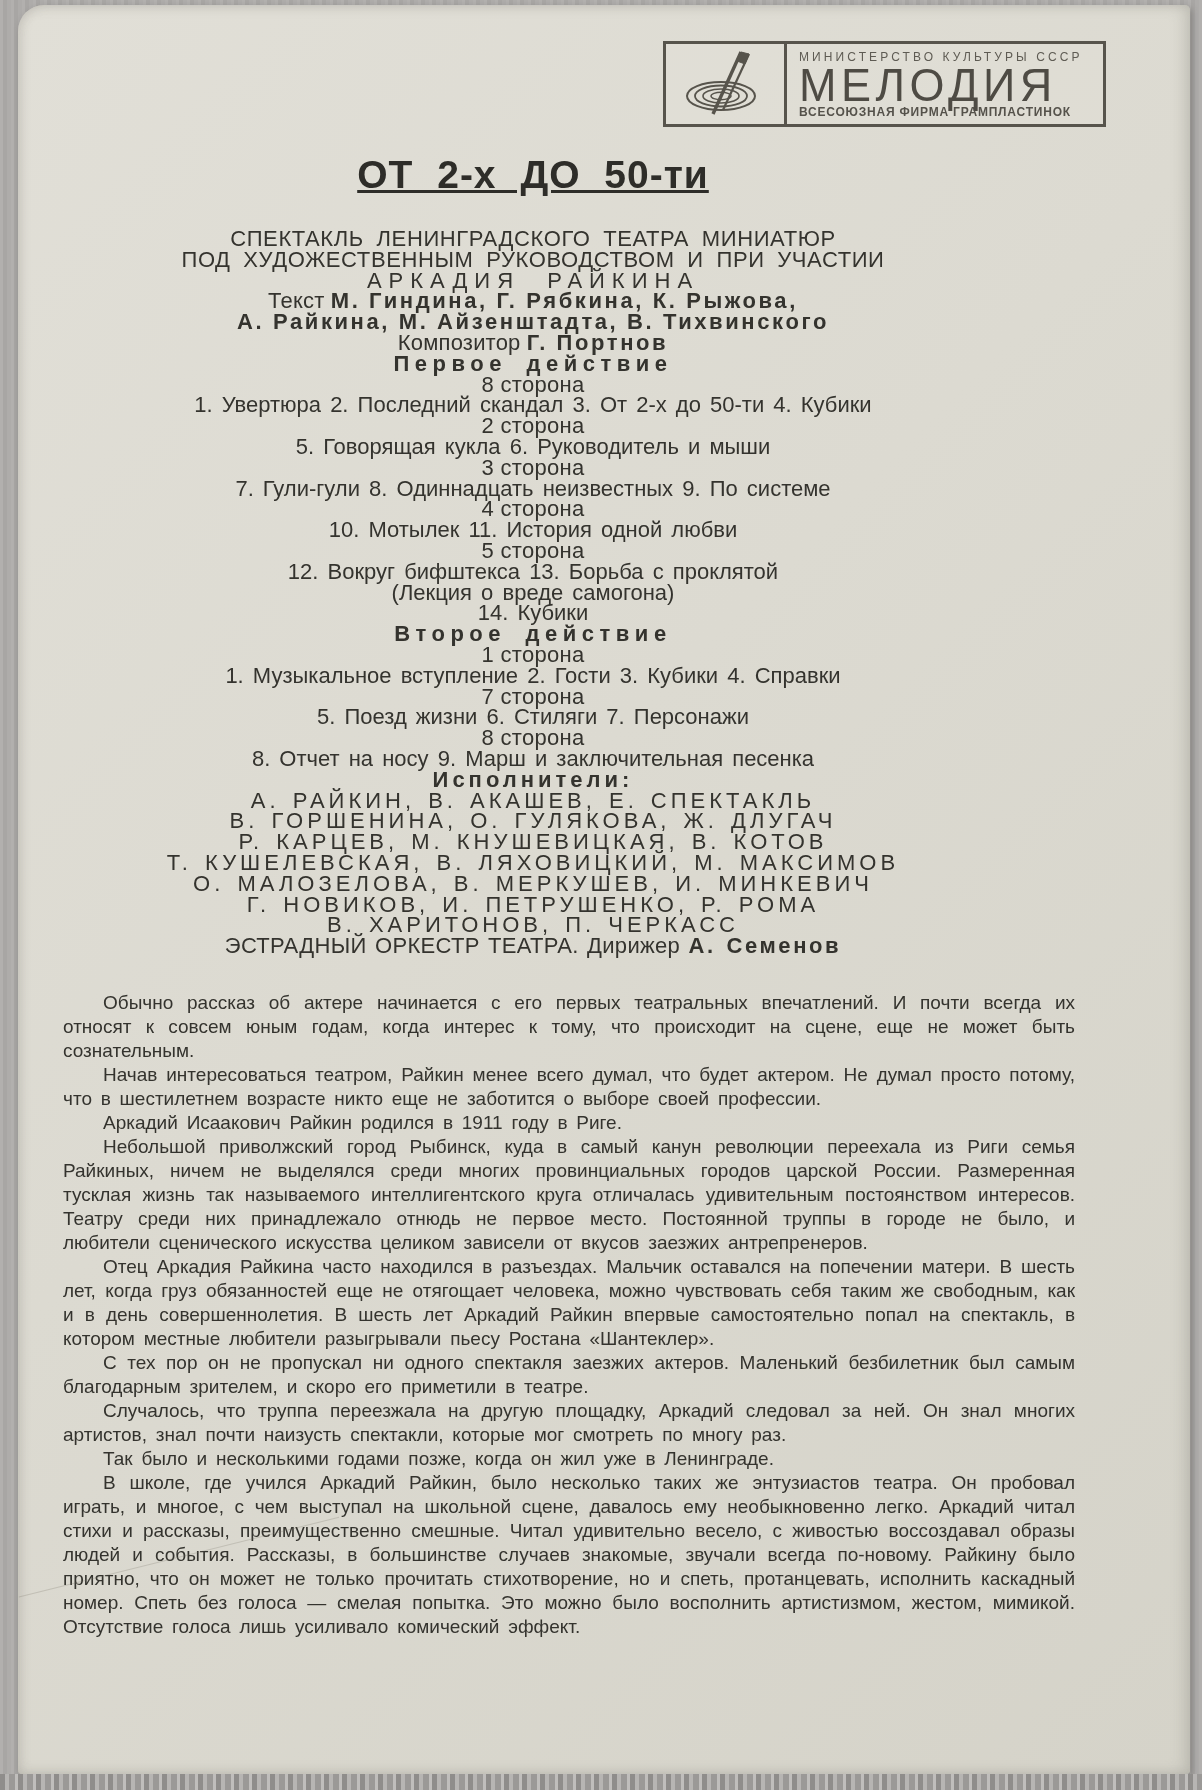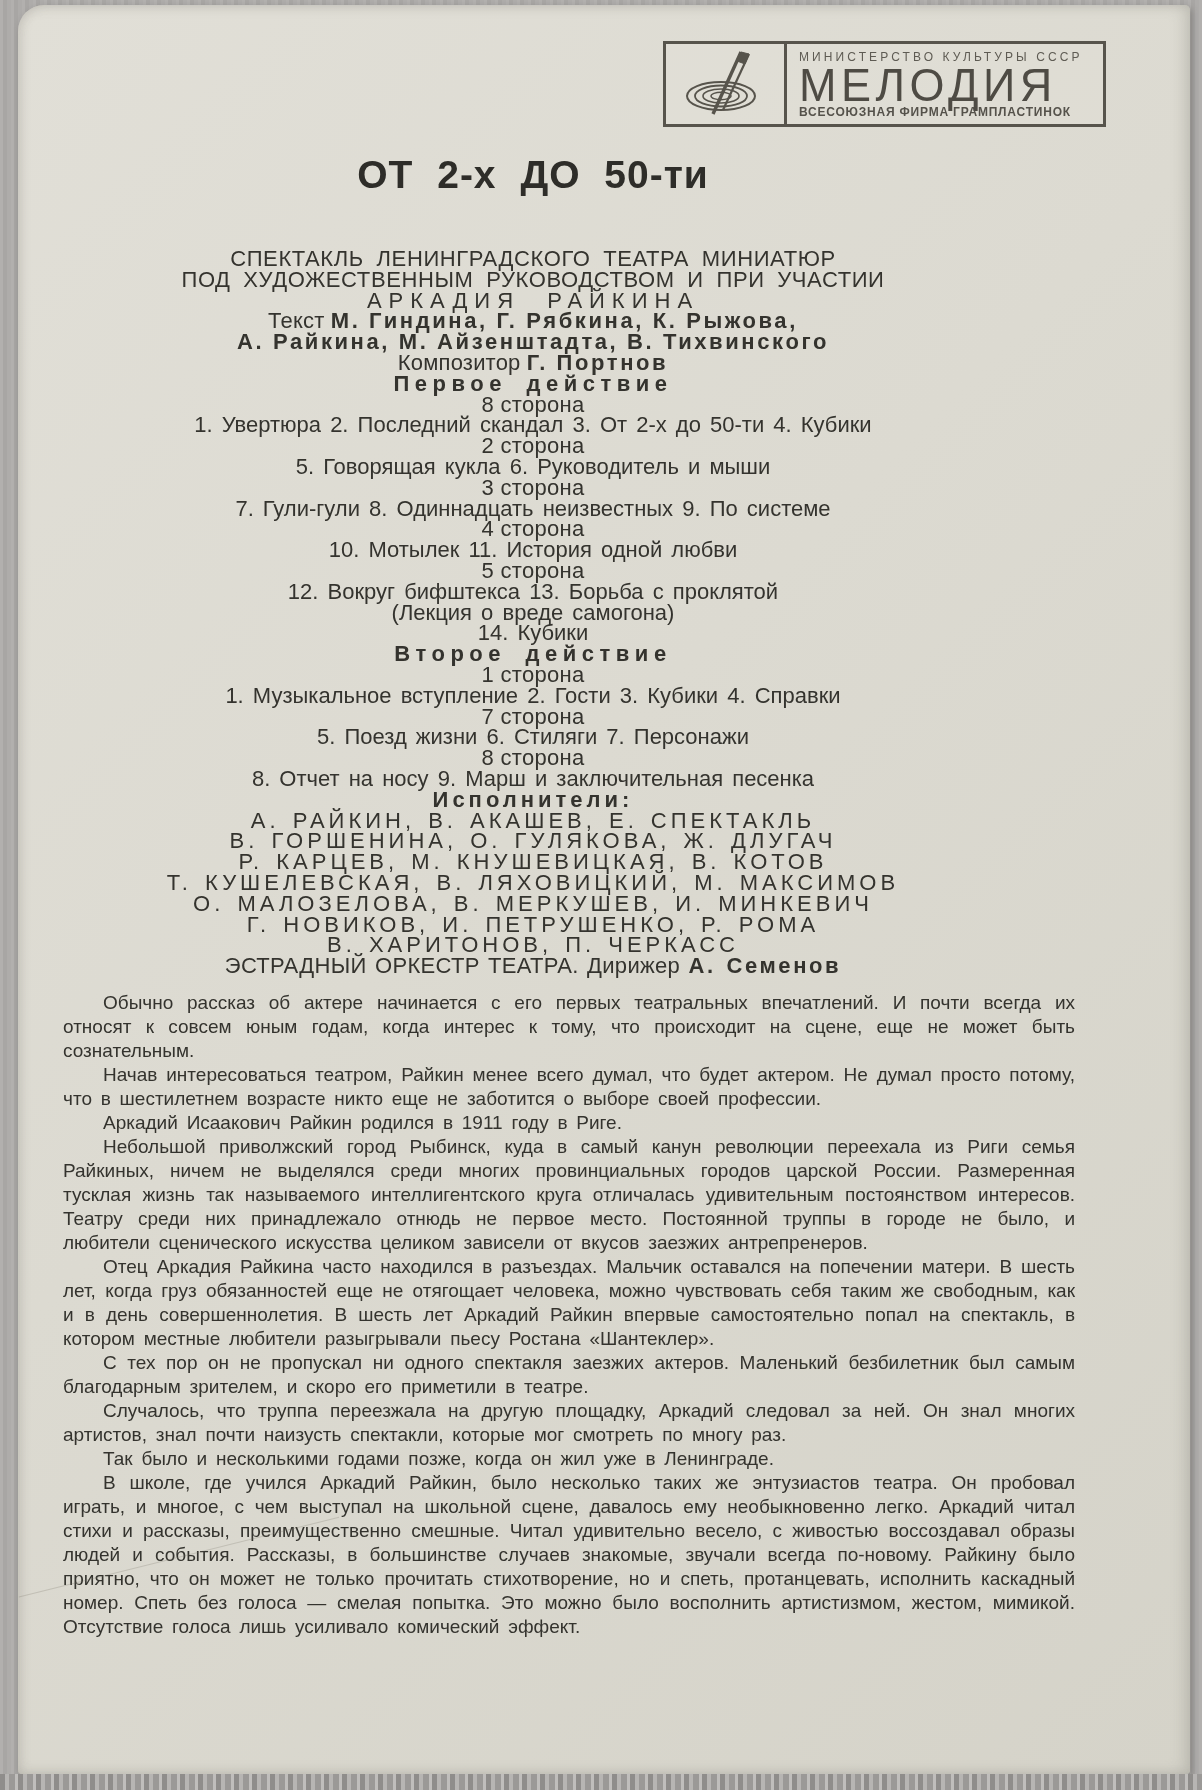--- a/index.html
+++ b/index.html
@@ -28,21 +28,21 @@
     position:absolute;left:645px;top:36px;width:443px;height:86px;
     border:3px solid #57544c;display:flex;box-sizing:border-box;background:rgba(230,228,220,.25);
   }
   .logo-cell{width:118px;border-right:3px solid #57544c;display:flex;align-items:center;justify-content:center;}
   .mast-text{flex:1;padding:6px 8px 5px 12px;display:flex;flex-direction:column;justify-content:space-between;overflow:hidden;}
   .ministry{font-size:12px;letter-spacing:3.1px;color:#5e5b53;white-space:nowrap;}
   .brand{font-size:45px;line-height:.92;letter-spacing:4.5px;color:#4e4b44;white-space:nowrap;transform:scaleY(1.04);transform-origin:left center;}
   .firm{font-size:12px;font-weight:bold;letter-spacing:.8px;color:#55524b;white-space:nowrap;}
   
   .program-wrap{position:absolute;left:45px;top:148px;width:940px;text-align:center;color:#34332e;}
-  .album-title{font-size:39px;font-weight:bold;letter-spacing:1px;word-spacing:12px;margin:0 0 52px 0;color:#2e2d29;}
+  .album-title{font-size:39px;font-weight:bold;letter-spacing:1px;word-spacing:12px;margin:0 0 32px 0;color:#2e2d29;text-decoration:underline;}
   .pline{font-size:22px;line-height:20.8px;white-space:nowrap;}
   .p-head{word-spacing:6px;letter-spacing:.6px;}
   .p-wide{letter-spacing:7px;word-spacing:14px;}
   .p-prefix{letter-spacing:.2px;}
   .p-names{font-weight:bold;letter-spacing:2.6px;}
   .p-act{font-weight:bold;letter-spacing:5.5px;word-spacing:8px;}
   .p-side{letter-spacing:.3px;}
   .p-tracks{word-spacing:3px;}
   .p-perf-head{font-weight:bold;letter-spacing:4px;}
   .p-performer{letter-spacing:4px;word-spacing:3px;}

